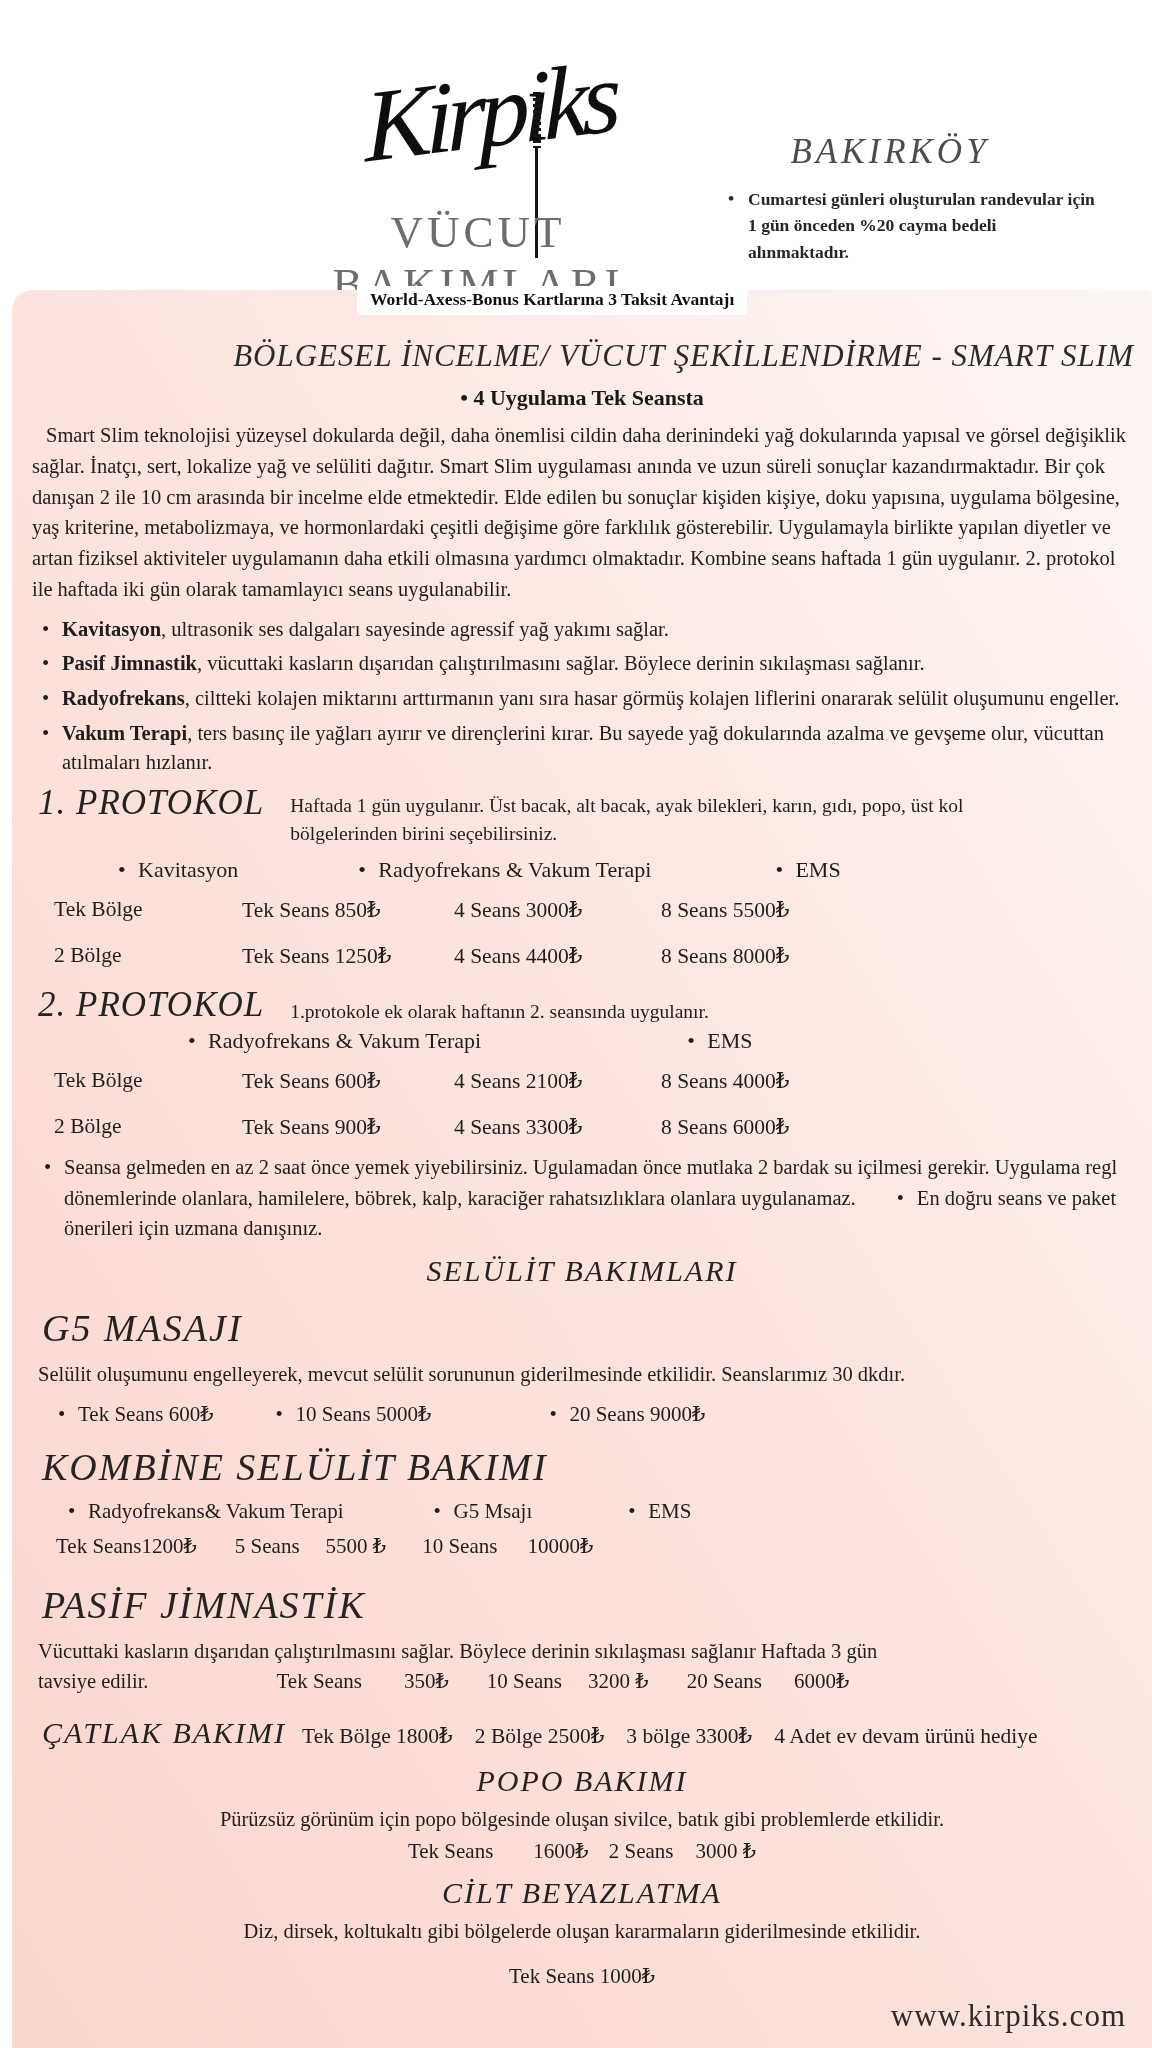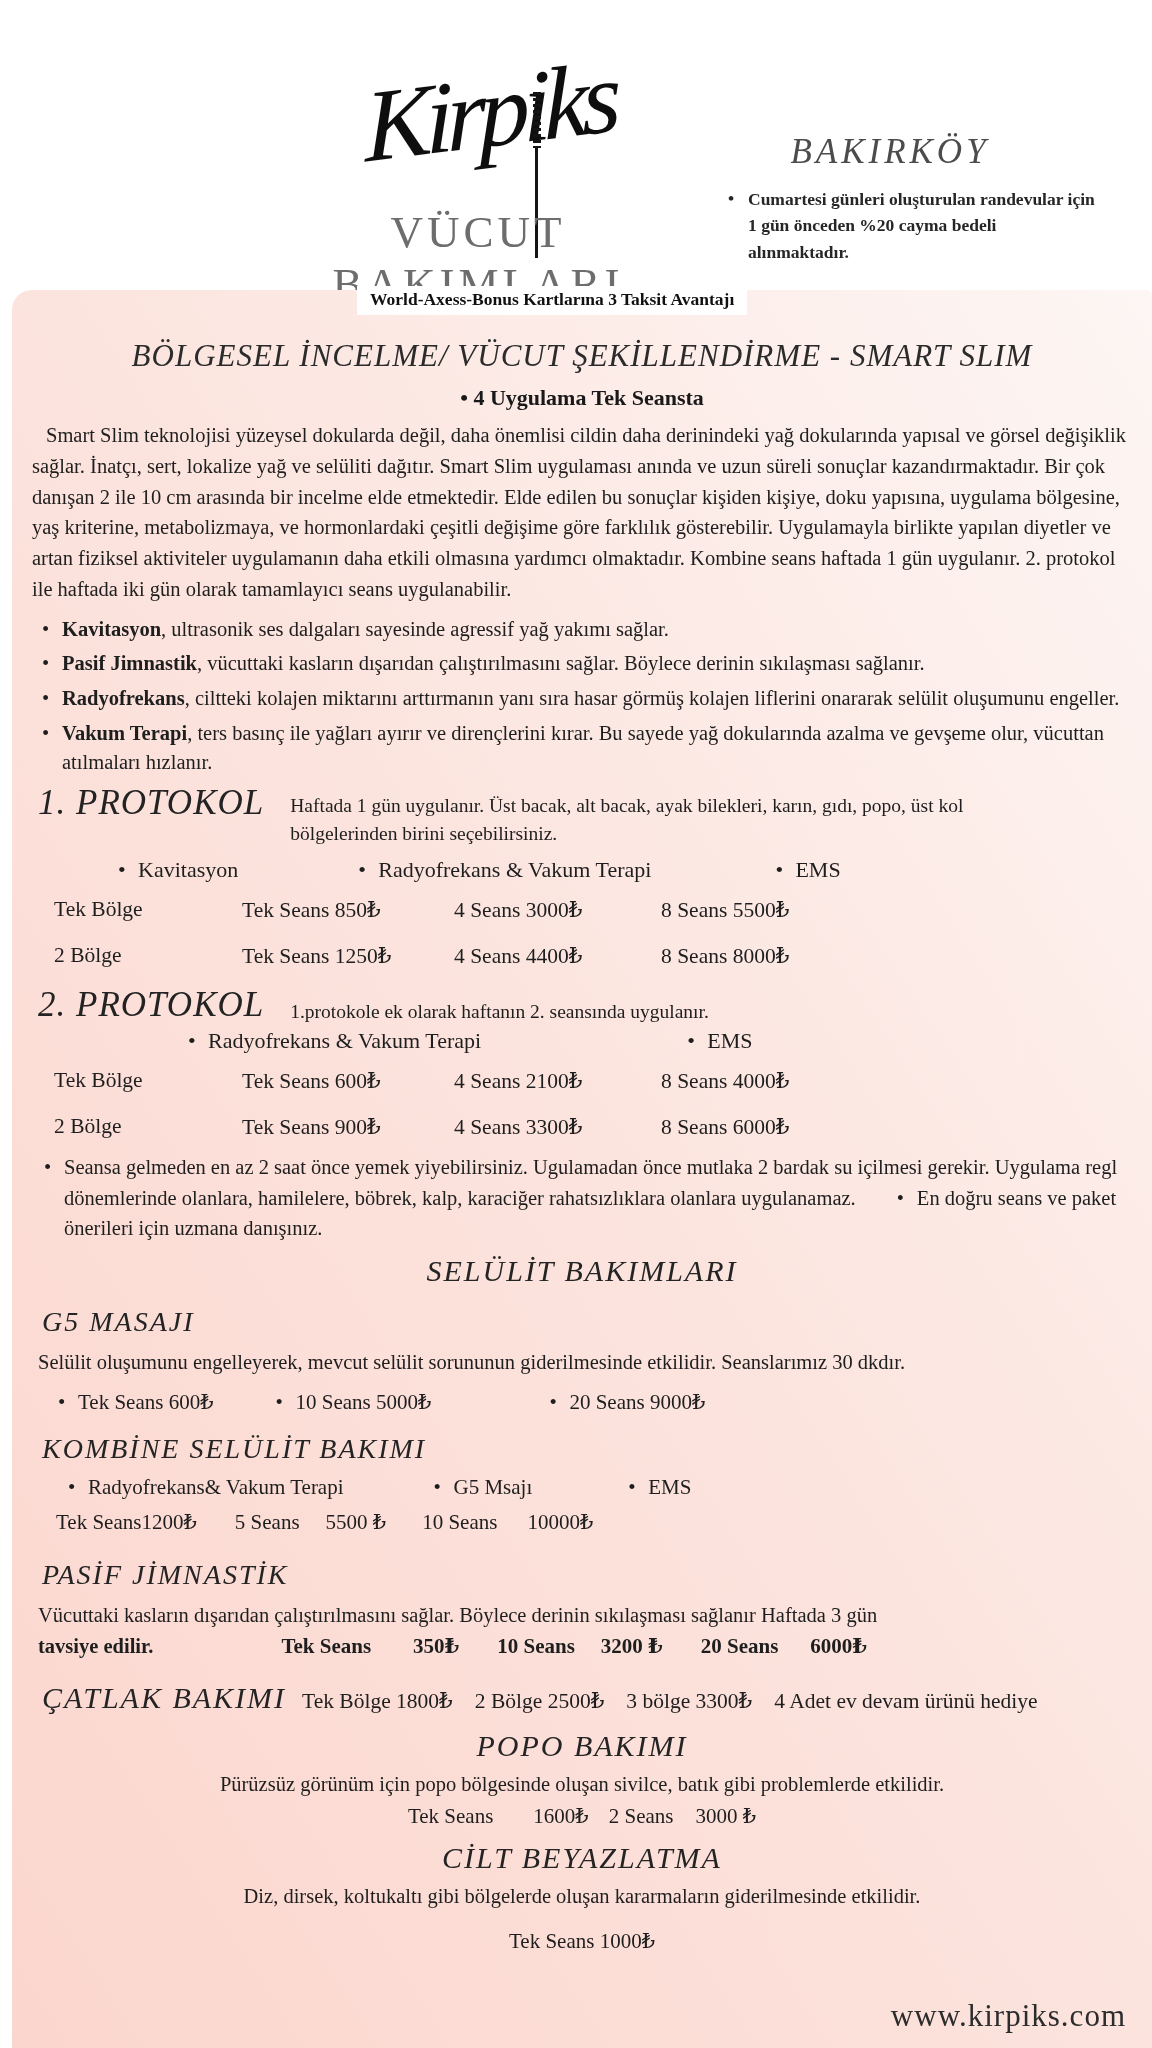--- a/index.html
+++ b/index.html
@@ -31,21 +31,21 @@
 
   .banner { position:absolute; top:286px; left:357px; z-index:3; background:#ffffff;
     color:#101010; font-weight:bold; font-size:17.5px; padding:3px 13px 5px; }
 
   
   .pink { position:absolute; top:290px; left:12px; width:1140px; height:1758px; z-index:1;
     border-radius:20px 6px 0 0;
     background:linear-gradient(to bottom left,#fdf6f4 0%,#fce4de 48%,#fbd6ce 100%); }
   .content { position:absolute; top:0; left:0; right:0; bottom:0; padding:48px 18px 0 18px; box-sizing:border-box; }
 
-  .h-main { margin:0; text-align:center; font-size:31px; font-style:italic; font-weight:normal;
+  .h-main { margin:0; text-align:right; font-size:31px; font-style:italic; font-weight:normal;
     letter-spacing:1px; color:#2b2b2b; }
   .highlight { text-align:center; font-size:22px; font-weight:bold; margin:11px 0 9px; color:#191919; }
   .para { font-size:20.5px; line-height:1.5; margin:0 2px; text-indent:14px; }
 
   .features { margin-top:10px; }
   .feature { position:relative; padding-left:32px; font-size:20.5px; line-height:1.45; margin:5px 0; }
   .feature .b { position:absolute; left:12px; }
 
   .proto-head { display:flex; margin-top:4px; align-items:flex-start; }
   .proto-title { font-size:35px; font-style:italic; letter-spacing:1px; color:#232323; margin-left:8px; white-space:nowrap; }
@@ -70,41 +70,41 @@
   .pr-b { margin-top:20px; }
 
   .notes { margin-top:12px; font-size:20.5px; line-height:1.5; }
   .note1 { position:relative; padding-left:34px; }
   .note1 .b { position:absolute; left:14px; }
   .note2 { margin-left:36px; position:relative; padding-left:20px; }
   .note2 .b { position:absolute; left:0; }
 
   .selulit-title { text-align:center; font-size:30px; font-style:italic; letter-spacing:2px;
     margin-top:10px; color:#242424; }
-  .sec-title { font-size:28px; font-style:italic; letter-spacing:2px; color:#242424; margin:18px 0 0 12px; }
+  .sec-title { font-size:38px; font-style:italic; letter-spacing:2px; color:#242424; margin:18px 0 0 12px; }
   .sec-desc { font-size:20.5px; line-height:1.45; margin:10px 0 0 8px; }
 
   .inline-prices { display:flex; font-size:21px; margin-top:12px; white-space:nowrap; }
   .g5-prices .opt:nth-child(1){ margin-left:28px; }
   .g5-prices .opt:nth-child(2){ margin-left:62px; }
   .g5-prices .opt:nth-child(3){ margin-left:118px; }
 
   .komb-opts { font-size:21px; margin-top:10px; }
   .komb-opts .opt:nth-child(1){ margin-left:38px; }
   .komb-opts .opt:nth-child(2){ margin-left:90px; }
   .komb-opts .opt:nth-child(3){ margin-left:96px; }
   .cells { display:flex; font-size:21px; margin-top:10px; white-space:nowrap; }
   .komb-cells .cell:nth-child(1){ margin-left:26px; }
   .komb-cells .cell:nth-child(2){ }
   .komb-cells .cell:nth-child(3){ margin-left:38px; }
   .komb-cells .cell:nth-child(4){ margin-left:26px; }
   .komb-cells .cell:nth-child(5){ margin-left:36px; }
   .komb-cells .cell:nth-child(6){ margin-left:30px; }
 
-  .pasif-row { display:flex; font-size:20.5px; margin-top:2px; align-items:baseline; white-space:nowrap;font-weight:bold; }
+  .pasif-row { display:flex; font-size:20.5px; margin-top:2px; align-items:baseline; white-space:nowrap; }
   .pasif-row .tail { margin-left:8px; }
   .pasif-row .cell { font-size:21px; }
   .pasif-row .cell:nth-child(2){ margin-left:128px; }
   .pasif-row .cell:nth-child(3){ margin-left:42px; }
   .pasif-row .cell:nth-child(4){ margin-left:38px; }
   .pasif-row .cell:nth-child(5){ margin-left:26px; }
   .pasif-row .cell:nth-child(6){ margin-left:38px; }
   .pasif-row .cell:nth-child(7){ margin-left:32px; }
 
   .catlak { display:flex; align-items:baseline; margin-top:22px; white-space:nowrap; }

